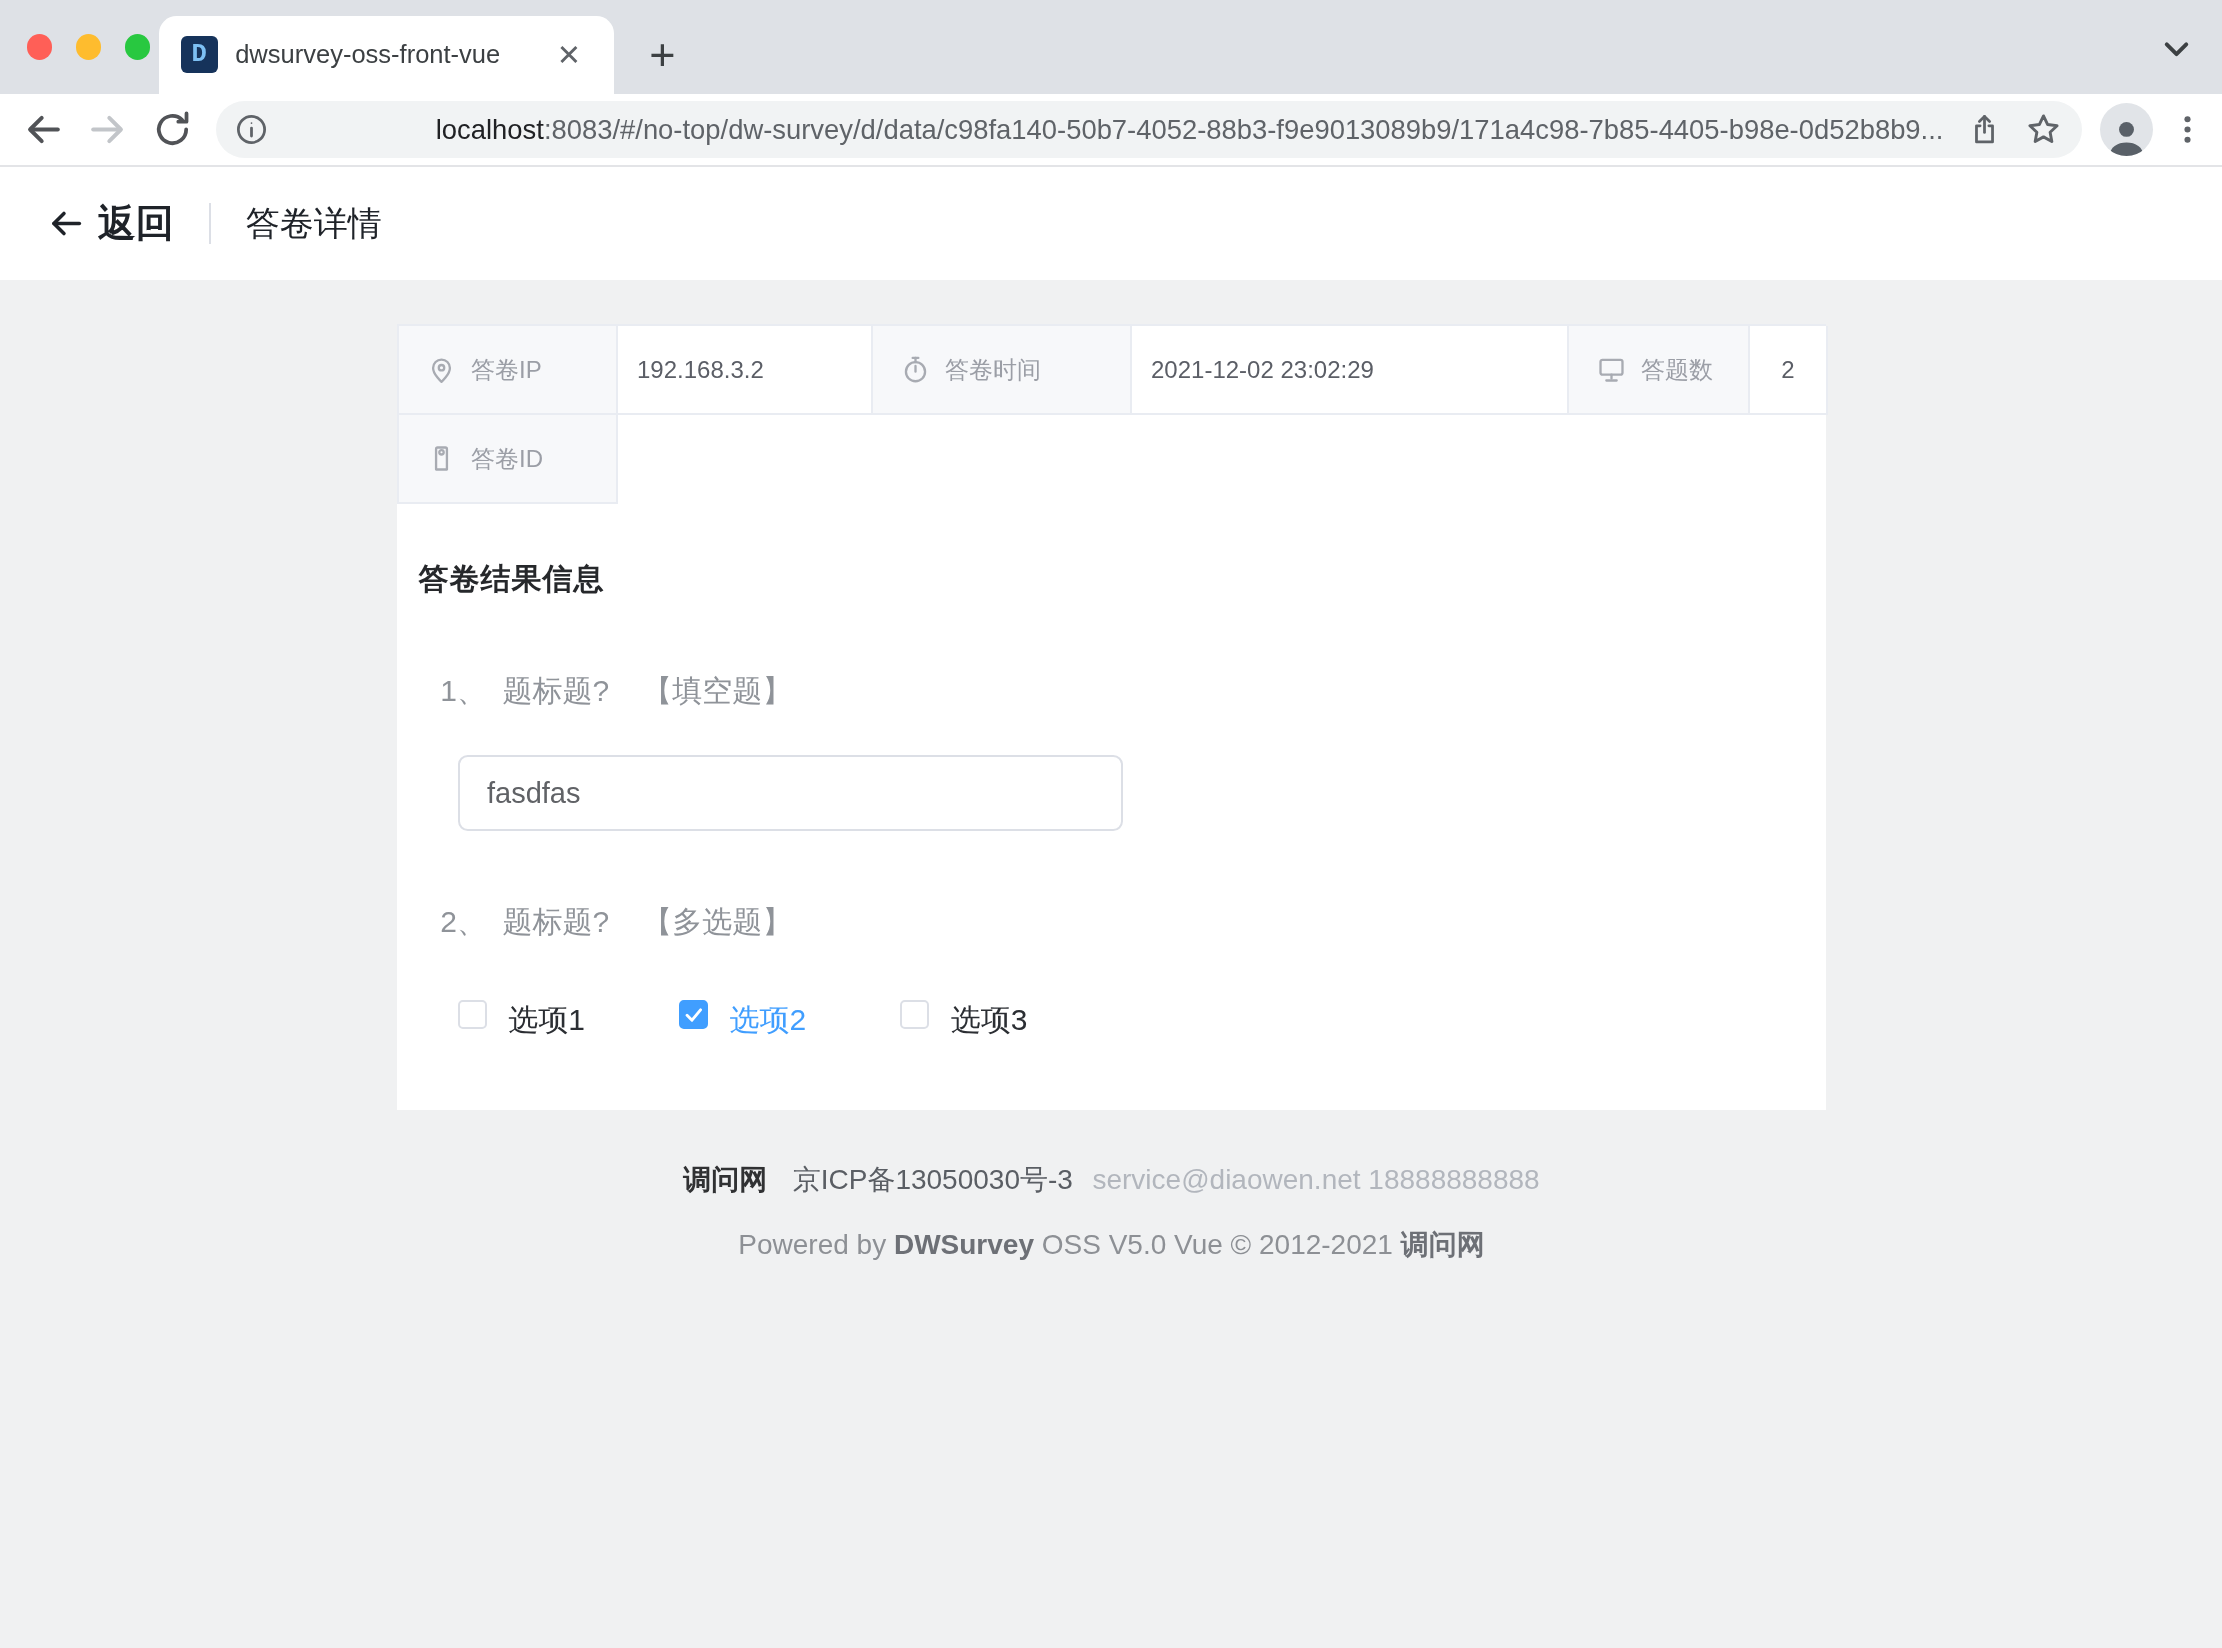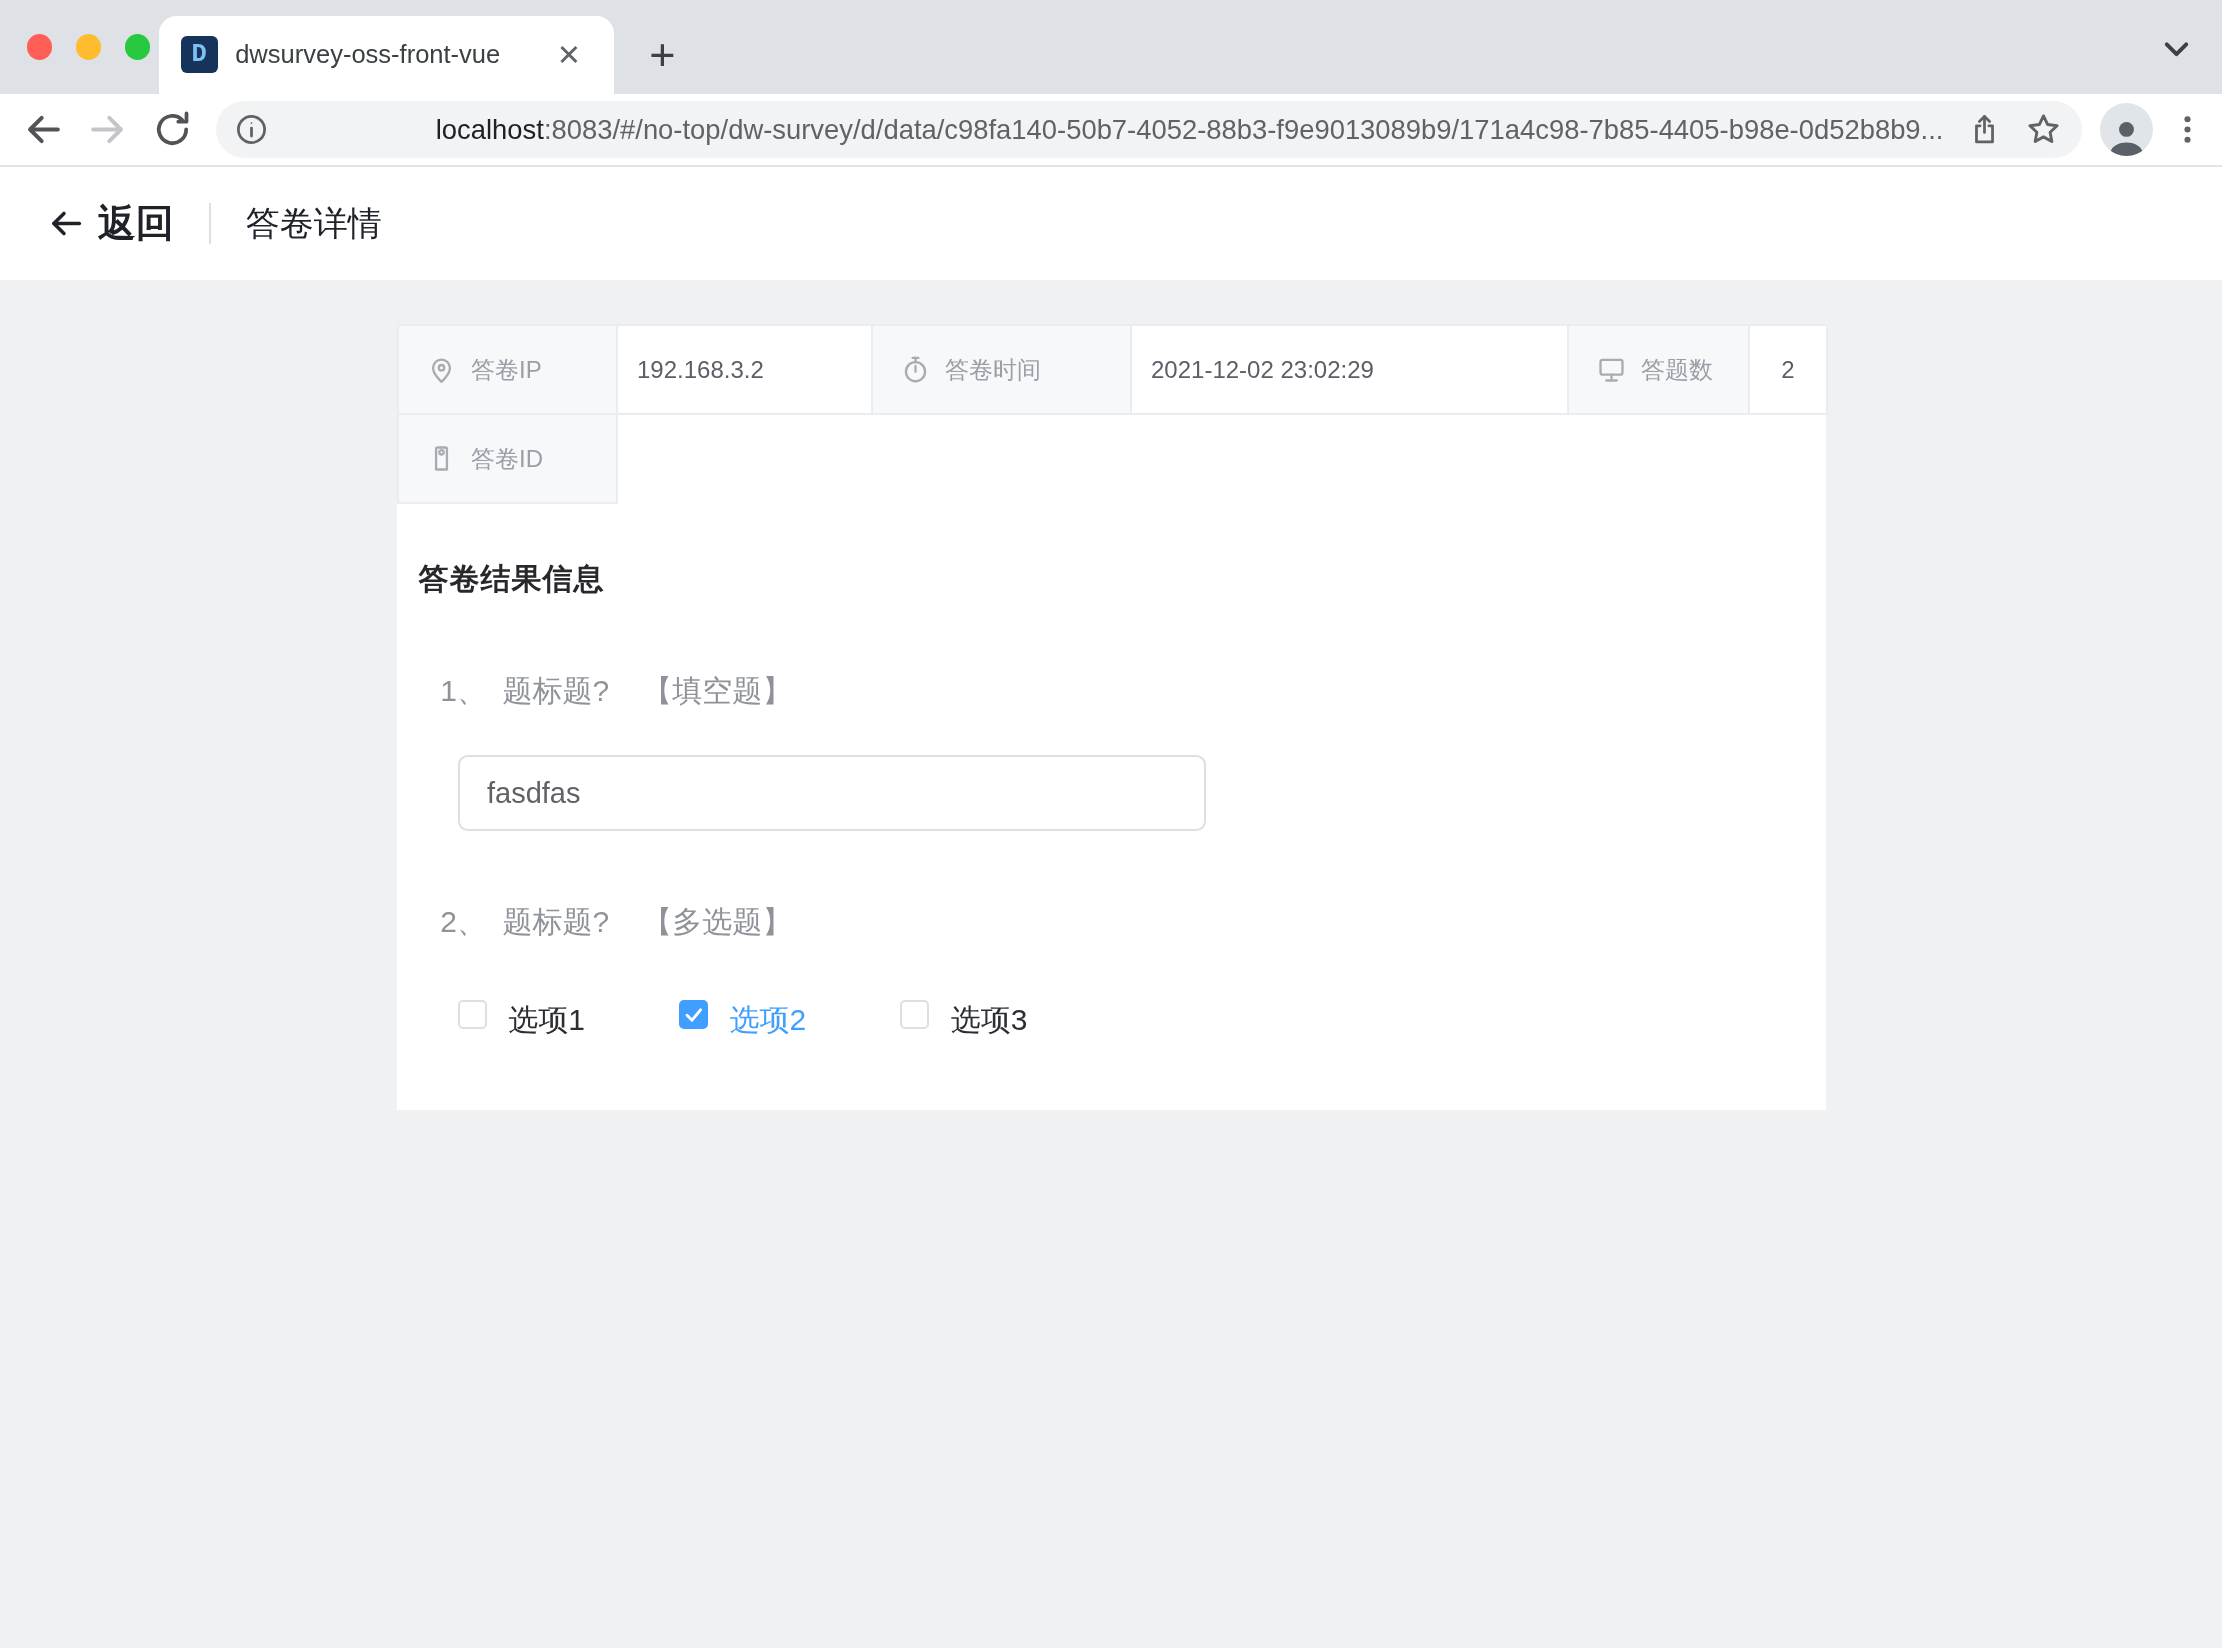--- a/index.html
+++ b/index.html
@@ -61,21 +61,21 @@
   .cell.label .ticon { color:#a8abb2; display:flex; flex:none; }
   .cell.value { background:#ffffff; color:#5b5e66; padding-left:19px; }
   .cell.value.center { padding-left:0; justify-content:center; }
   .cell.span5 { grid-column: 2 / 7; }
 
   .card { background:#ffffff; padding:55px 39px 69px 21.6px; }
   .section-title { font-size:30px; font-weight:700; color:#26282b; letter-spacing:1px; }
   .question { margin-left:21.6px; margin-top:71px; font-size:30px; color:#8f9399; }
   .q-num { margin-right:15.7px; }
   .q-type { margin-left:33px; color:#8f9399; }
-  .answer-input { display:block; margin-left:39px; margin-top:43px; width:748px; height:76px;
+  .answer-input { display:block; margin-left:39px; margin-top:43px; width:665px; height:76px;
                   border:2px solid #dcdfe6; border-radius:9.8px; background:#ffffff; font-size:29px;
                   color:#606266; padding:0 27.4px; outline:none;
                   font-family:"Liberation Sans","DejaVu Sans",sans-serif; }
   .options { margin-left:39px; margin-top:57px; display:flex; align-items:center; }
   .opt { display:flex; align-items:flex-start; cursor:pointer; margin-right:94px; }
   .opt .box { width:29px; height:29px; border:2px solid #dcdfe6; border-radius:4.9px; background:#ffffff;
               display:flex; align-items:center; justify-content:center; }
   .opt .box svg { display:none; }
   .opt .opt-label { margin-left:21.6px; font-size:30px; color:#2b2e33; }
   .opt.checked .box { background:var(--accent,#409eff); border-color:var(--accent,#409eff); }
@@ -264,16 +264,26 @@
         </div>
         <div class="opt">
           <span class="box">
             
           </span>
           <span class="opt-label">选项3</span>
         </div>
       </div>
     </div>
 
+    <div class="footer">
+      <div class="f-line1">
+        <span class="f-site">调问网</span>
+        <span class="f-icp">京ICP备13050030号-3</span>
+        <span class="f-contact">service@diaowen.net 18888888888</span>
+      </div>
+      <div class="f-line2">
+        <span>Powered by </span><span class="f-brand">DWSurvey</span><span> OSS V5.0 Vue © 2012-2021 </span><span class="f-psite">调问网</span>
+      </div>
+    </div>
 
   </div>
 </div>
 
 
 </body></html>

